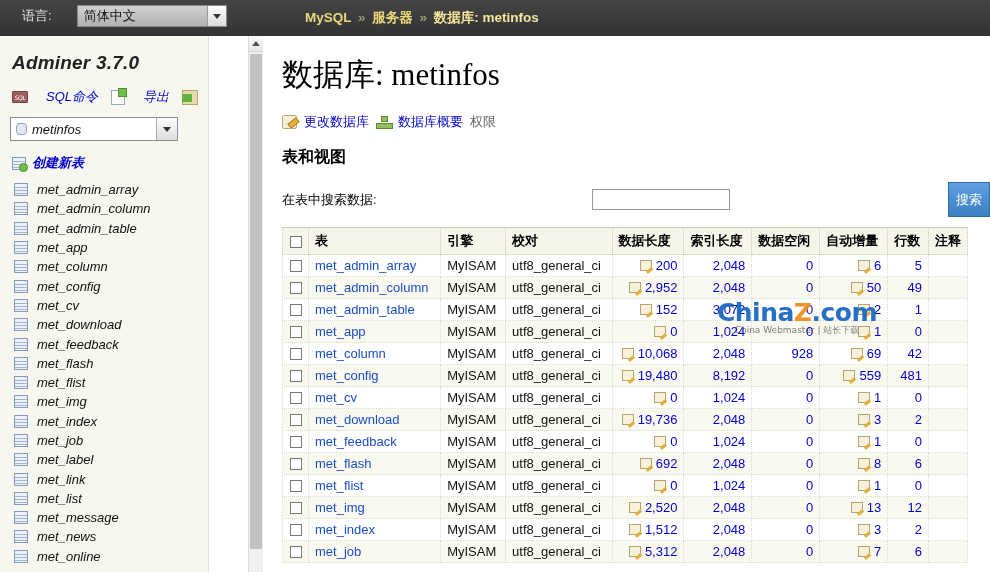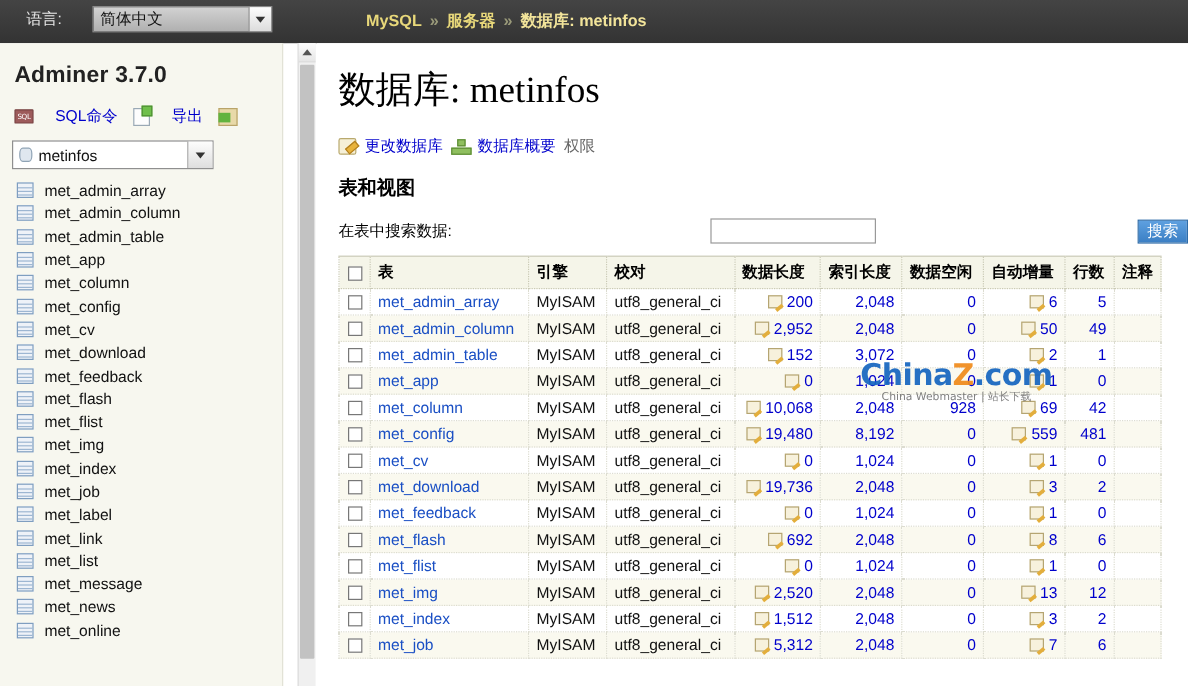--- a/index.html
+++ b/index.html
@@ -49,24 +49,25 @@
     position: absolute; left: 305px; top: 9px;
     font-size: 13.5px; font-weight: bold; color: #c9b96a;
   }
   #breadcrumb a { color: #e8d87a; text-decoration: none; }
   #breadcrumb .sep { color: #9a9a7a; font-weight: bold; margin: 0 3px; }
   #breadcrumb .cur { color: #f2e49a; }
 
   
   #sidebar {
     position: absolute; left: 0; top: 36px;
-    width: 236px; height: 536px;
+    width: 209px; height: 536px;
     background: #f7f7ef;
     overflow: hidden;
     border-right: 1px solid #e2e2d6;
+    font-style: italic;
   }
   #sb-title {
     margin: 16px 0 0 12px;
     font-size: 19px; font-weight: bold; color: #222;
     letter-spacing: .2px;
   }
   #sb-actions {
     margin: 14px 0 0 12px;
     display: flex; align-items: center; gap: 13px;
   }
@@ -202,21 +203,21 @@
   #searchrow {
     margin: 14px 0 0 18px; display: flex; align-items: center; gap: 0;
     font-size: 13px;
     justify-content: space-between;
   }
   #search-input {
     width: 138px; height: 21px; border: 1px solid #999; background: #fff;
     margin-left: 3px; font-family: inherit; font-size: 13px; padding: 0 3px;
   }
   #search-btn {
-    margin-left: 6px; height: 20px; padding: 0 7px;
+    margin-left: 6px; height: 35px; padding: 0 7px;
     background: #4a90d9; background: linear-gradient(#5ea0e0, #3b7fc4);
     border: 1px solid #2e6ca8; color: #fff; font-size: 13px;
     font-family: Liberation Sans, sans-serif; cursor: pointer;
   }
 
   
   #tbl-wrap { margin: 10px 0 0 18px; width: 686px; }
   table#dt { border-collapse: collapse; font-size: 13px; width: 686px; }
   table#dt th {
     background: #f5f5e9; border: 1px dotted #c9c9b4;
@@ -304,20 +305,24 @@
   </div>
 
   <div id="db-select" class="fakeselect">
     <span class="ico-db"></span>
     <span>metinfos</span>
     <span class="arrowbtn">
         <span class="caret"></span>
       </span>
   </div>
 
+  <div id="sb-create">
+    <span class="ico-table ico-table-new"></span>
+    <a href="#">创建新表</a>
+  </div>
 
   <ul id="tablelist">
       <li>
         <span class="ico-table"></span>
         <a href="#">met_admin_array</a>
       </li>
       <li>
         <span class="ico-table"></span>
         <a href="#">met_admin_column</a>
       </li>

